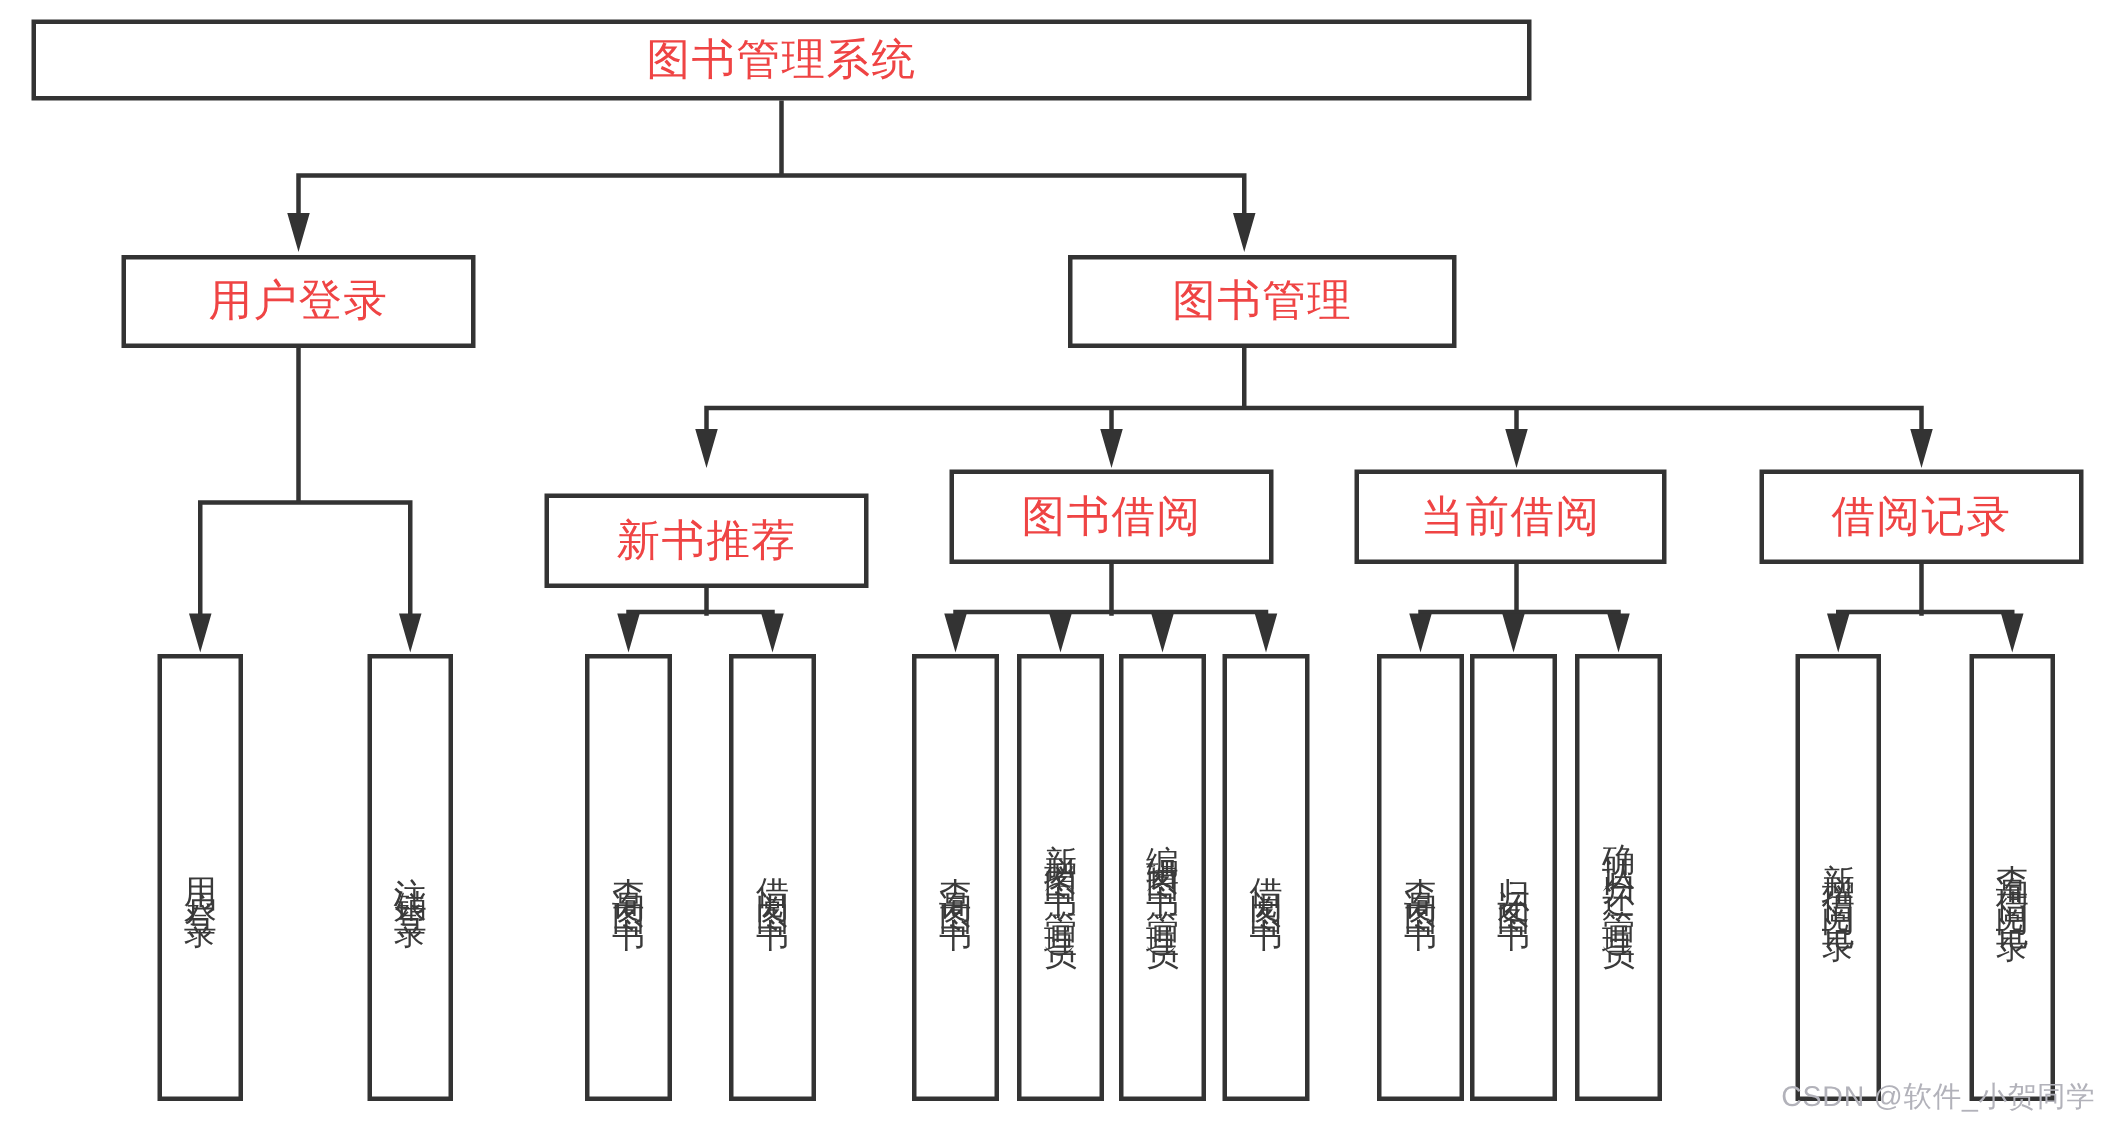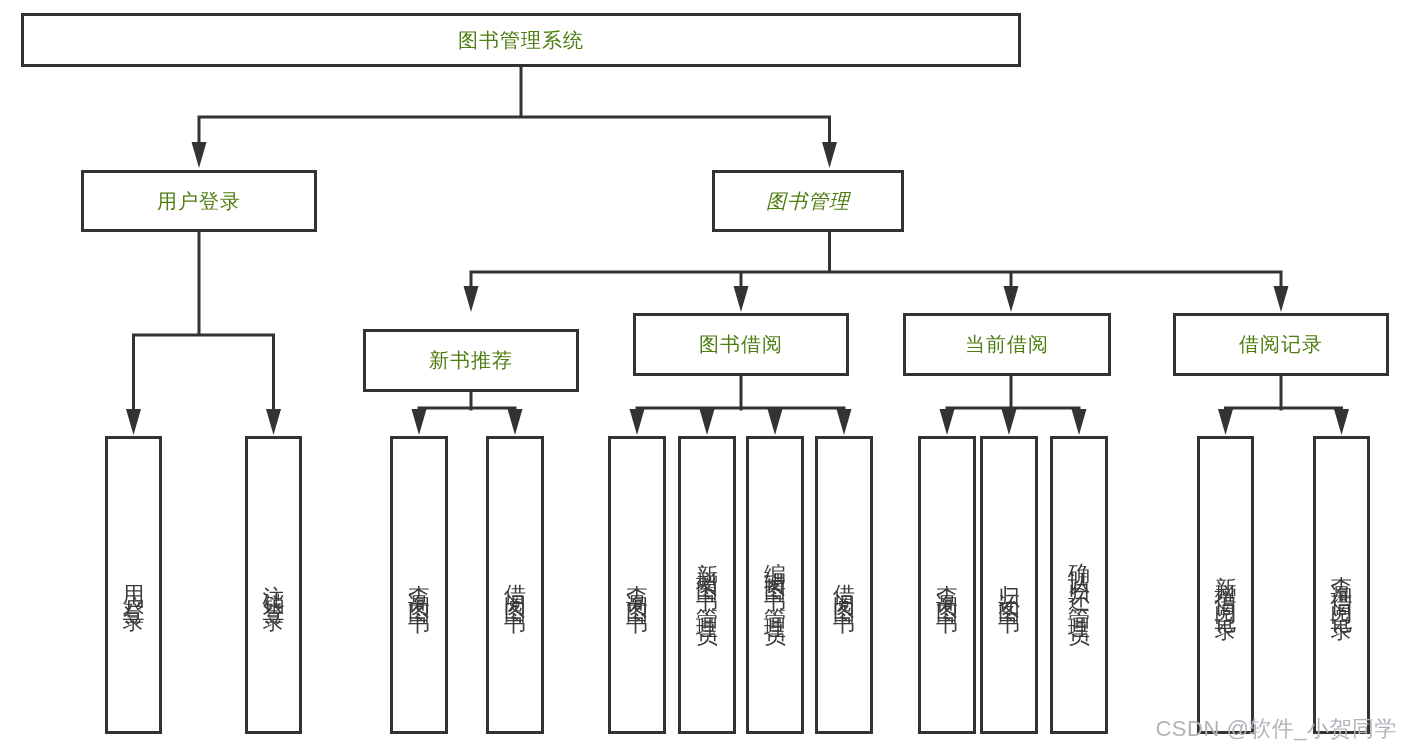--- a/index.html
+++ b/index.html
@@ -21,38 +21,38 @@
     position: absolute;
     box-sizing: border-box;
     border: 3px solid #333333;
     background: #ffffff;
     display: flex;
     align-items: center;
     justify-content: center;
     color: #3a3a3a;
   }
   .h-label {
-    font-size: 20px;
+    font-size: 29px;
     letter-spacing: 1px;
     white-space: nowrap;
-    color: #4d7c0f;
+    color: #ef4444;
   }
   .v-label {
     writing-mode: vertical-rl;
     text-orientation: mixed;
     font-size: 22px;
     letter-spacing: 9px;
     line-height: 1;
     color: #3a3a3a;
   }
   .watermark {
     position: absolute;
     right: 8px;
     bottom: 3px;
-    font-size: 22px;
+    font-size: 19px;
     color: #b2b2ba;
     letter-spacing: 0.5px;
     white-space: nowrap;
     z-index: 5;
   }
 </style>
 </head>
 <body>
 
 <div class="stage">
@@ -77,21 +77,21 @@
              M1218 409 L1233 409 L1225.5 435 Z M1334 409 L1349 409 L1341.5 435 Z"></path>
   </svg>
 
   <div class="box" style="left:21px; top:13px; width:1000px; height:54px;">
     <span class="h-label">图书管理系统</span>
   </div>
 
   <div class="box" style="left:81px; top:170px; width:236px; height:62px;">
     <span class="h-label">用户登录</span>
   </div>
-  <div class="box" style="left:712px; top:170px; width:192px; height:62px;font-style:italic;">
+  <div class="box" style="left:712px; top:170px; width:259px; height:62px;">
     <span class="h-label">图书管理</span>
   </div>
 
   <div class="box" style="left:363px; top:313px; width:216px; height:63px;margin-top:16px;">
     <span class="h-label">新书推荐</span>
   </div>
   <div class="box" style="left:633px; top:313px; width:216px; height:63px;justify-content:center;">
     <span class="h-label">图书借阅</span>
   </div>
   <div class="box" style="left:903px; top:313px; width:208px; height:63px;">

